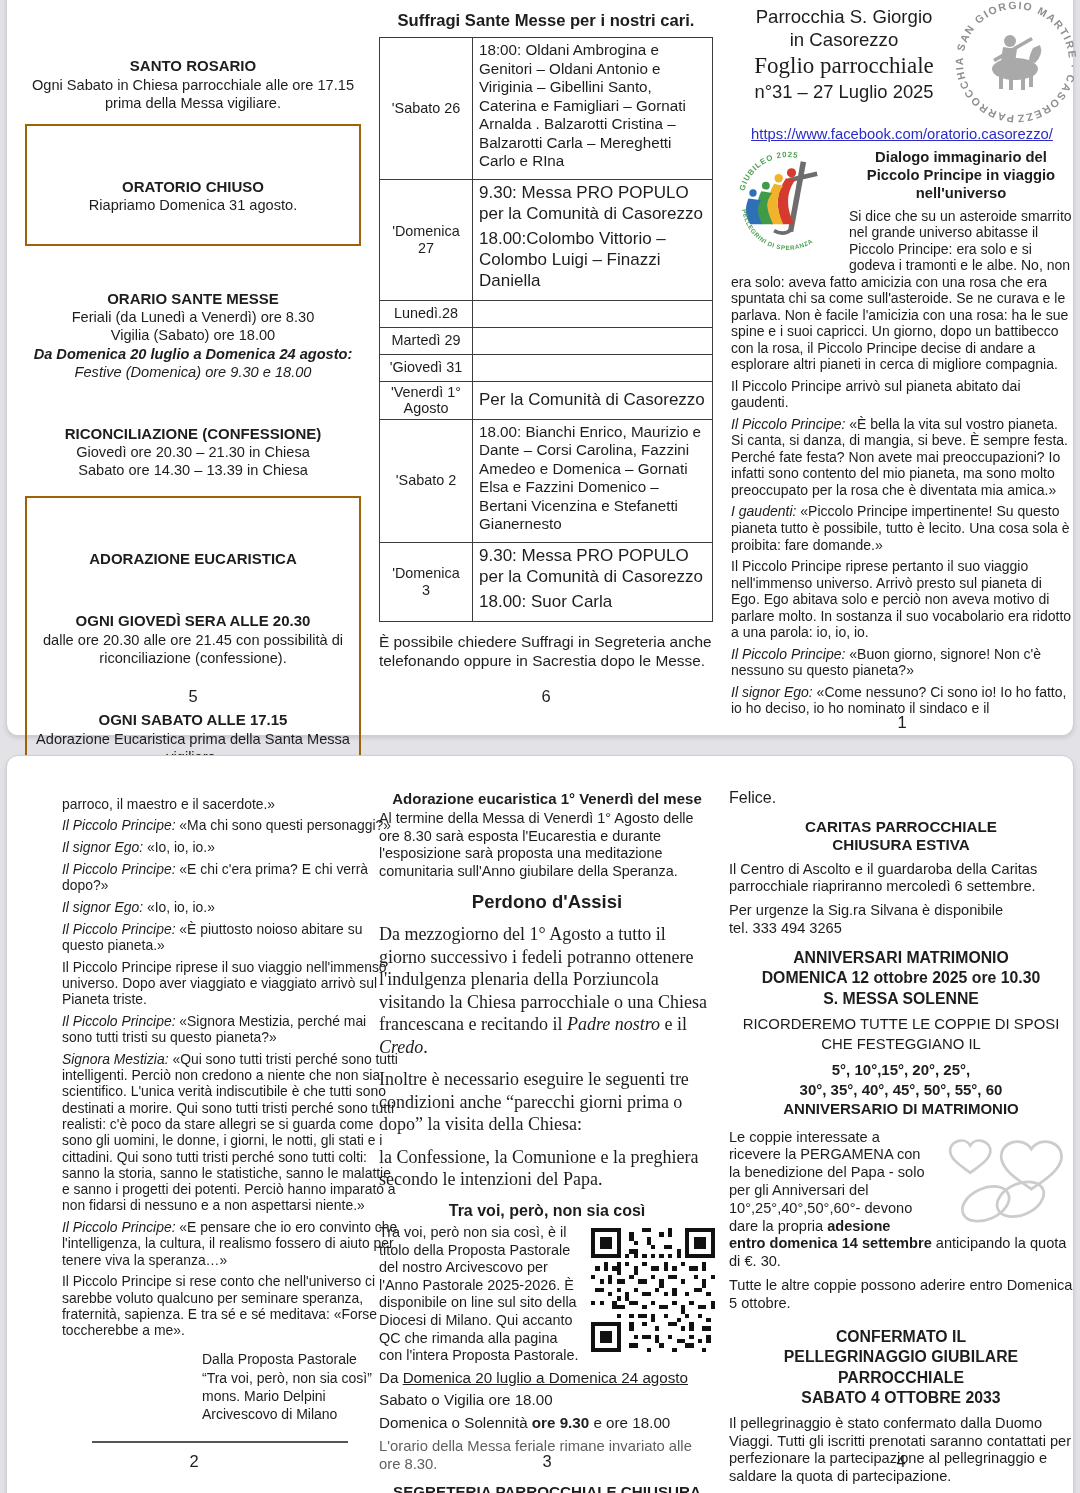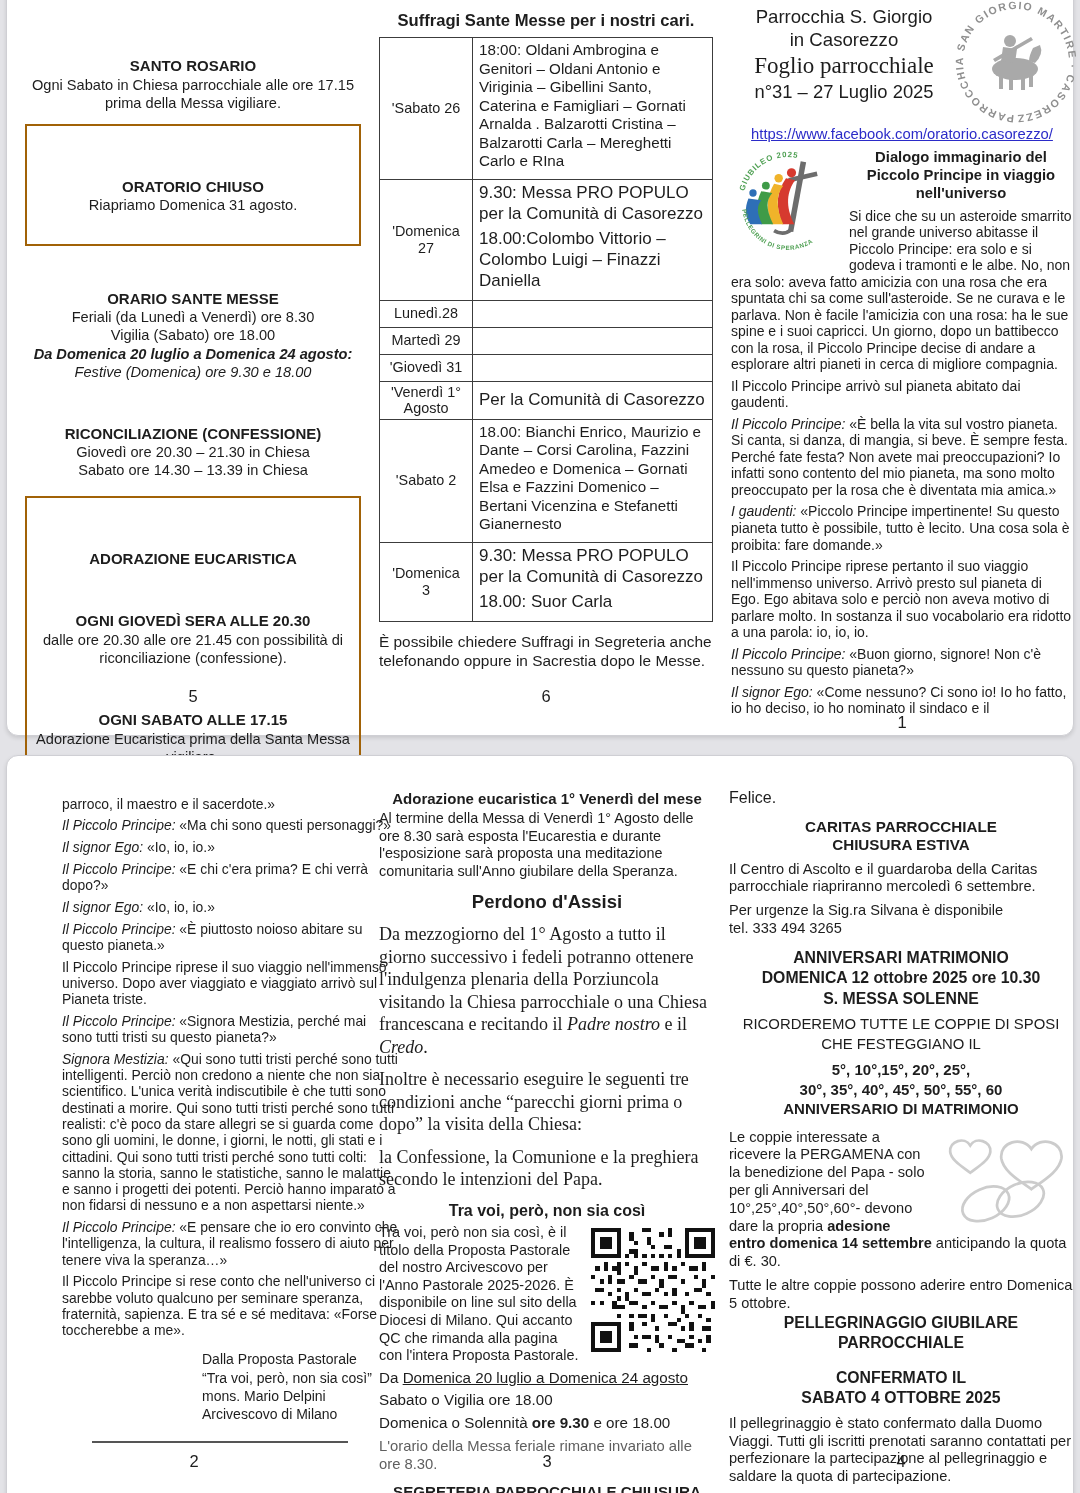--- a/index.html
+++ b/index.html
@@ -344,23 +344,23 @@
           <path d="M105,22 c10,-15 35,-8 33,10 c-2,14 -19,24 -33,34 c-14,-10 -31,-20 -33,-34 c-2,-18 23,-25 33,-10 z"></path>
           <path d="M38,18 c6,-10 23,-5 22,7 c-1,9 -13,16 -22,23 c-9,-7 -21,-14 -22,-23 c-1,-12 16,-17 22,-7 z"></path>
           <ellipse cx="55" cy="82" rx="27" ry="17" transform="rotate(-24 55 82)"></ellipse>
           <ellipse cx="93" cy="77" rx="27" ry="17" transform="rotate(-24 93 77)"></ellipse>
         </g>
       </svg>
       <span>Le coppie interessate a ricevere la PERGAMENA con la benedizione del Papa - solo per gli Anniversari del 10°,25°,40°,50°,60°- devono dare la propria </span><span style="font-weight:700">adesione entro domenica 14 settembre</span><span> anticipando la quota di €. 30.</span>
     </div>
     <div class="mt6">Tutte le altre coppie possono aderire entro Domenica 5 ottobre.</div>
 
+    <div class="pellT mt14">CONFERMATO IL</div>
     <div class="pellT">PELLEGRINAGGIO GIUBILARE PARROCCHIALE</div>
-    <div class="pellT mt14">CONFERMATO IL</div>
-    <div class="pellT">SABATO 4 OTTOBRE 2025</div>
+    <div class="pellT">SABATO 4 OTTOBRE 2033</div>
     <div class="mt6">Il pellegrinaggio è stato confermato dalla Duomo Viaggi. Tutti gli iscritti prenotati saranno contattati per perfezionare la partecipazione al pellegrinaggio e saldare la quota di partecipazione.</div>
 
   </div>
 
   <div class="pgnum" style="left:18px;top:696px;width:338px;">2</div>
   <div class="pgnum" style="left:372px;top:696px;width:336px;">3</div>
   <div class="pgnum" style="left:722px;top:696px;width:344px;">4</div>
 </div>
 
 </body></html>

